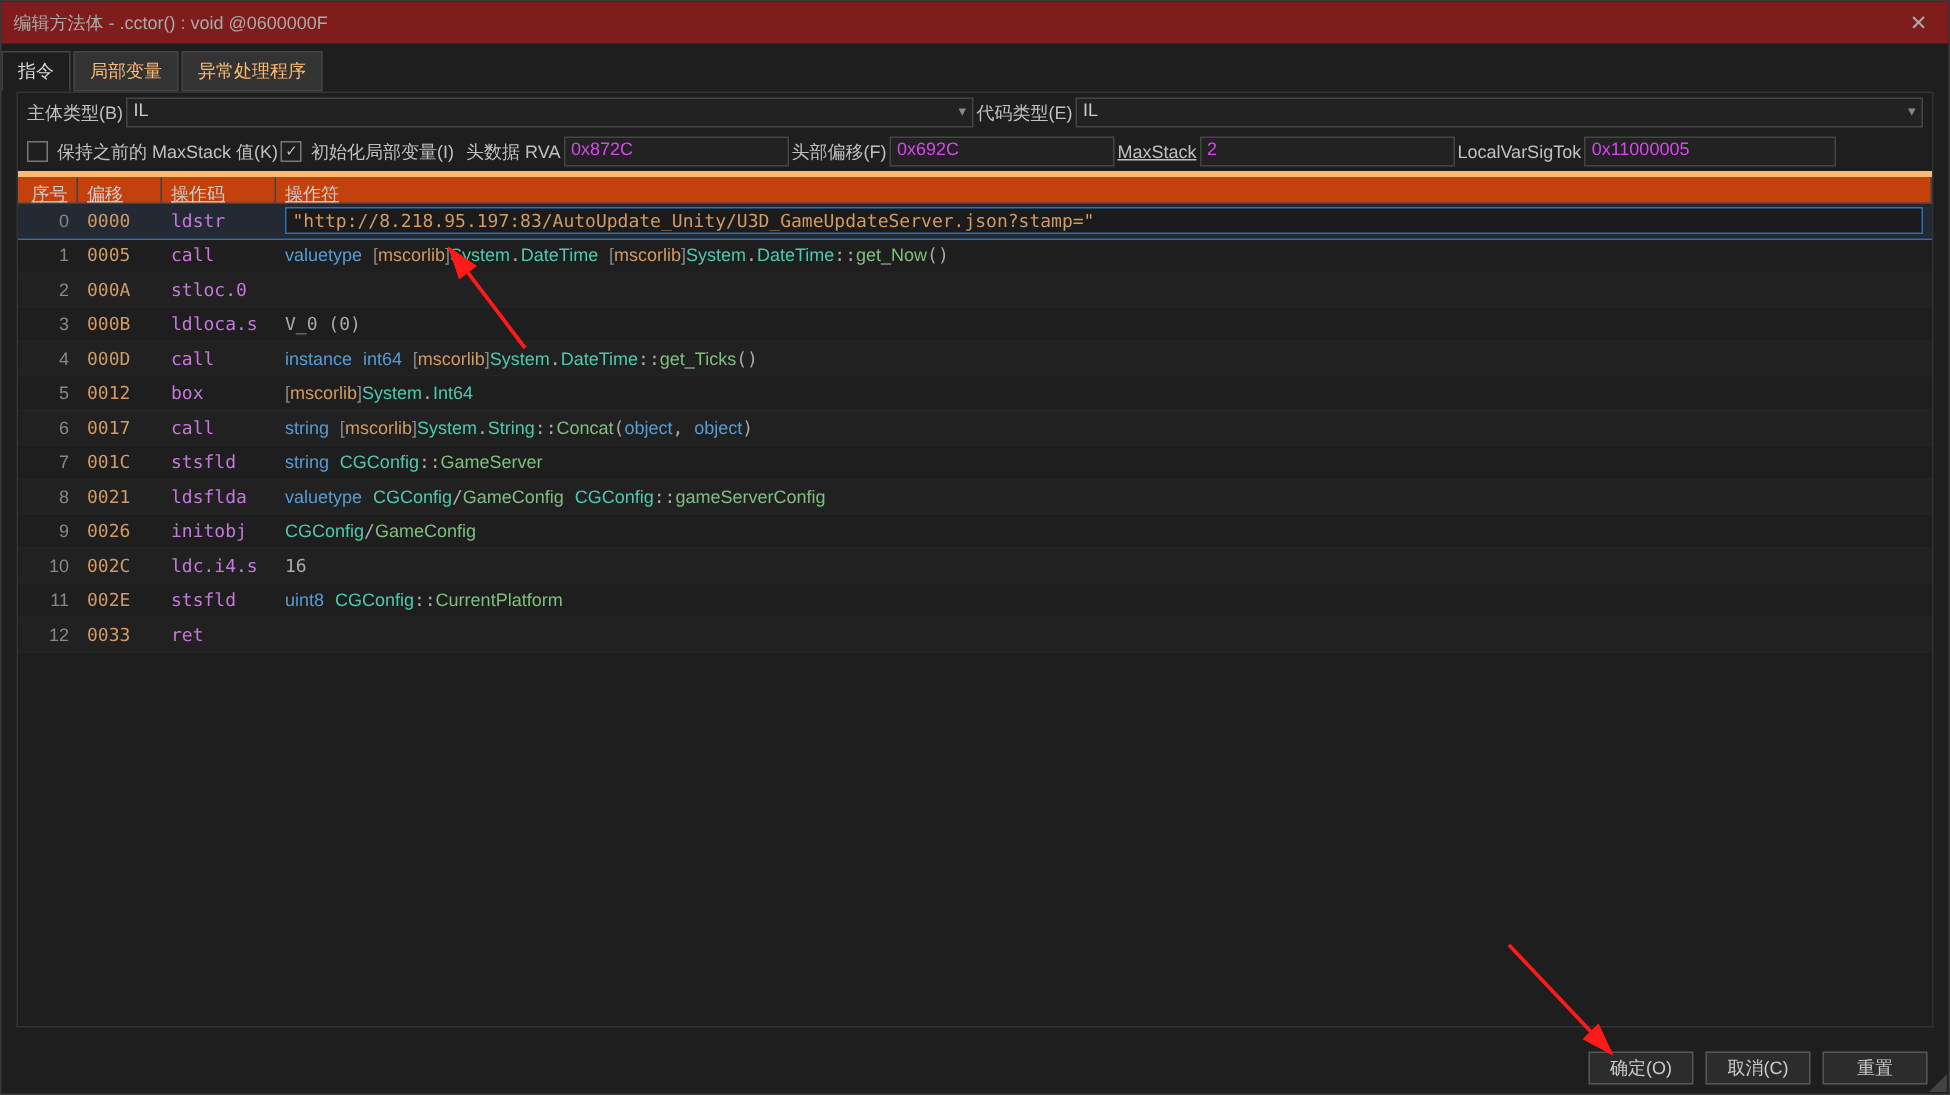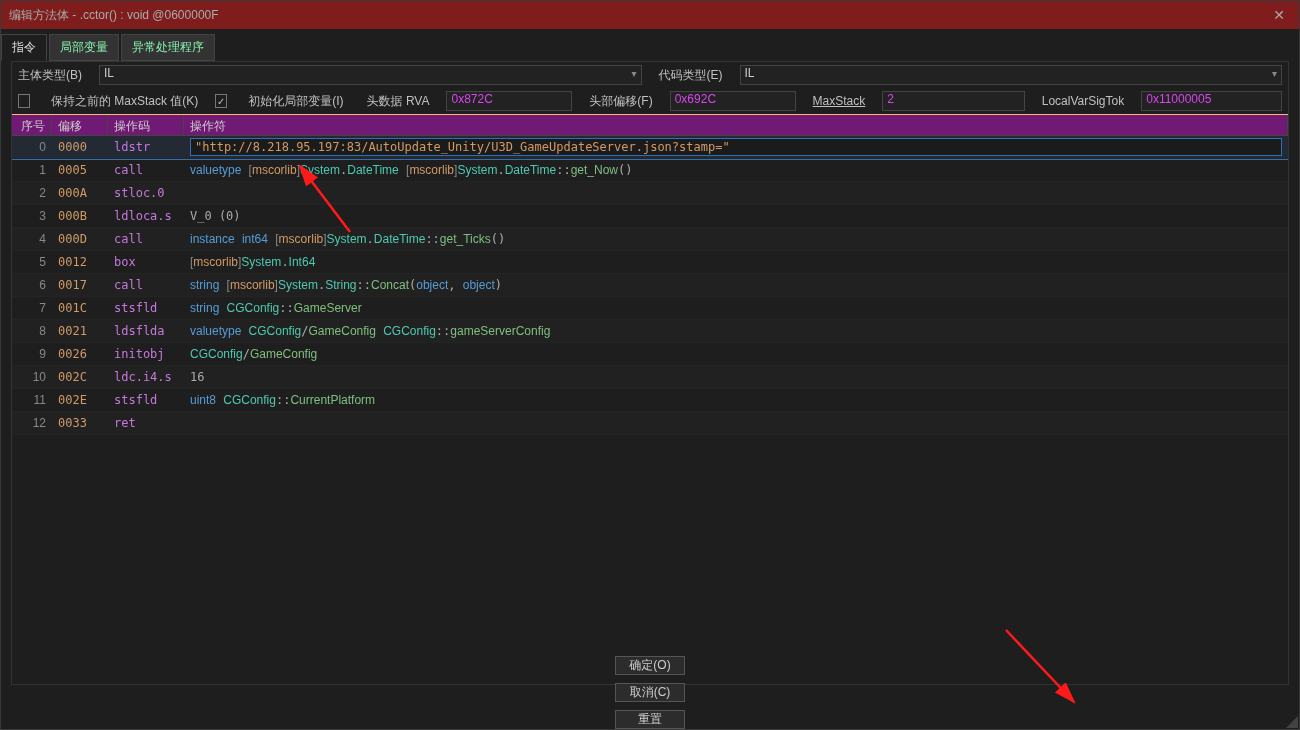--- a/index.html
+++ b/index.html
@@ -2,31 +2,31 @@
 <html><head>
 <meta charset="utf-8">
 <style>
 * { margin: 0; padding: 0; box-sizing: border-box; font-family: "Microsoft YaHei", "Segoe UI", sans-serif; font-size: 12px; }
 body { background: #1e1e1e; color: #c0c0c0; width: 1300px; height: 730px; overflow: hidden; position: relative; }
 .window { width: 100%; height: 100%; border: 1px solid #3a3a3a; display: flex; flex-direction: column; }
 .titlebar { height: 28px; background: #7f1d1d; display: flex; align-items: center; padding: 0 8px; color: #aaa; }
 .titlebar .title { flex: 1; }
 .titlebar .close { width: 24px; height: 24px; display: flex; align-items: center; justify-content: center; cursor: pointer; font-size: 14px; }
 .tabs { height: 26px; display: flex; align-items: flex-end; padding-left: 0; margin-top: 6px; }
-.tab { padding: 4px 10px; background: #333; border: 1px solid #444; margin-right: 2px; color: #86efac; cursor: pointer; }
+.tab { padding: 4px 10px; background: #333; border: 1px solid #444; margin-right: 2px; color: #fdba74; cursor: pointer; }
 .tab.active { background: #1e1e1e; border-bottom: 1px solid #1e1e1e; color: #ddd; }
 .content { flex: 1; border: 1px solid #333; margin: 0 10px 10px 10px; display: flex; flex-direction: column; }
-.formrow { display: flex; align-items: center; height: 26px; padding: 2px 6px; gap: 17px; }
+.formrow { display: flex; align-items: center; height: 26px; padding: 2px 6px; gap: 2px; }
 .formrow label { white-space: nowrap; }
 .underline { text-decoration: underline; margin-top: 16px; }
 .select { background: #222; border: 1px solid #444; color: #ccc; height: 20px; padding: 0 4px; flex: 1; position: relative; }
 .select .arrow { position: absolute; right: 4px; top: 2px; font-size: 10px; color: #888; }
 .checkbox { width: 14px; height: 14px; border: 1px solid #777; display: inline-flex; align-items: center; justify-content: center; margin-right: 4px; font-size: 10px; }
 .textbox { background: #222; border: 1px solid #444; color: #d946ef; height: 20px; padding: 0 4px; }
-.grid-header { display: flex; background: #701a75; border-top: 1px solid #fdba74; border-bottom: 1px solid #444; height: 22px; }
+.grid-header { display: flex; background: #c2410c; border-top: 4px solid #fdba74; border-bottom: 1px solid #444; height: 22px; text-decoration: underline; }
 .grid-header .col { padding: 3px 6px; border-right: 1px solid #444; color: #ccc; }
 .col-idx { width: 40px; text-align: right; }
 .col-off { width: 56px; }
 .col-op { width: 76px; }
 .col-opd { flex: 1; }
 .grid-body { flex: 1; overflow: auto; background: #1e1e1e; }
 .row { display: flex; height: 23px; align-items: center; border-bottom: 1px solid #242424; }
 .row:nth-child(odd){ background:#212121; }
 .row .col { padding: 2px 6px; }
 .row .col-idx { color: #888; }
@@ -35,21 +35,21 @@
 .row .col-opd { font-family: Consolas, monospace; color: #aaa; }
 .row.sel { outline: 1px solid #2f6fb3; background: #232a33; }
 .edit-input { background:#1b1b1b; border:1px solid #2f6fb3; color:#d19a66; font-family:Consolas,monospace; width:100%; height:18px; padding:0 4px; }
 
 .kw { color:#569cd6; }
 .asm { color:#d19a66; }
 .ns { color:#4ec9b0; }
 .tp { color:#4ec9b0; }
 .mb { color:#7fbf7f;text-align:center; }
 .pn { color:#888; }
-.bottom { height: 34px; display: flex; align-items: center; justify-content: flex-end; padding: 0 14px; gap: 8px; flex-direction: column; }
+.bottom { height: 34px; display: flex; align-items: center; justify-content: flex-end; padding: 0 14px; gap: 8px; }
 .btn { min-width: 70px; height: 22px; background:#2c2c2c; border:1px solid #555; color:#ccc; display:flex; align-items:center; justify-content:center; cursor:pointer; }
 .arrow-svg { position:absolute; pointer-events:none; }
 .resize-grip { position:absolute; right:2px; bottom:2px; width:12px; height:12px; opacity:.5; }
 .resize-grip::before { content:""; position:absolute; right:0; bottom:0; width:0; height:0; border-left:12px solid transparent; border-bottom:12px solid #666; }
 </style>
 </head>
 <body>
 
 <div class="window">
   <div class="titlebar">

